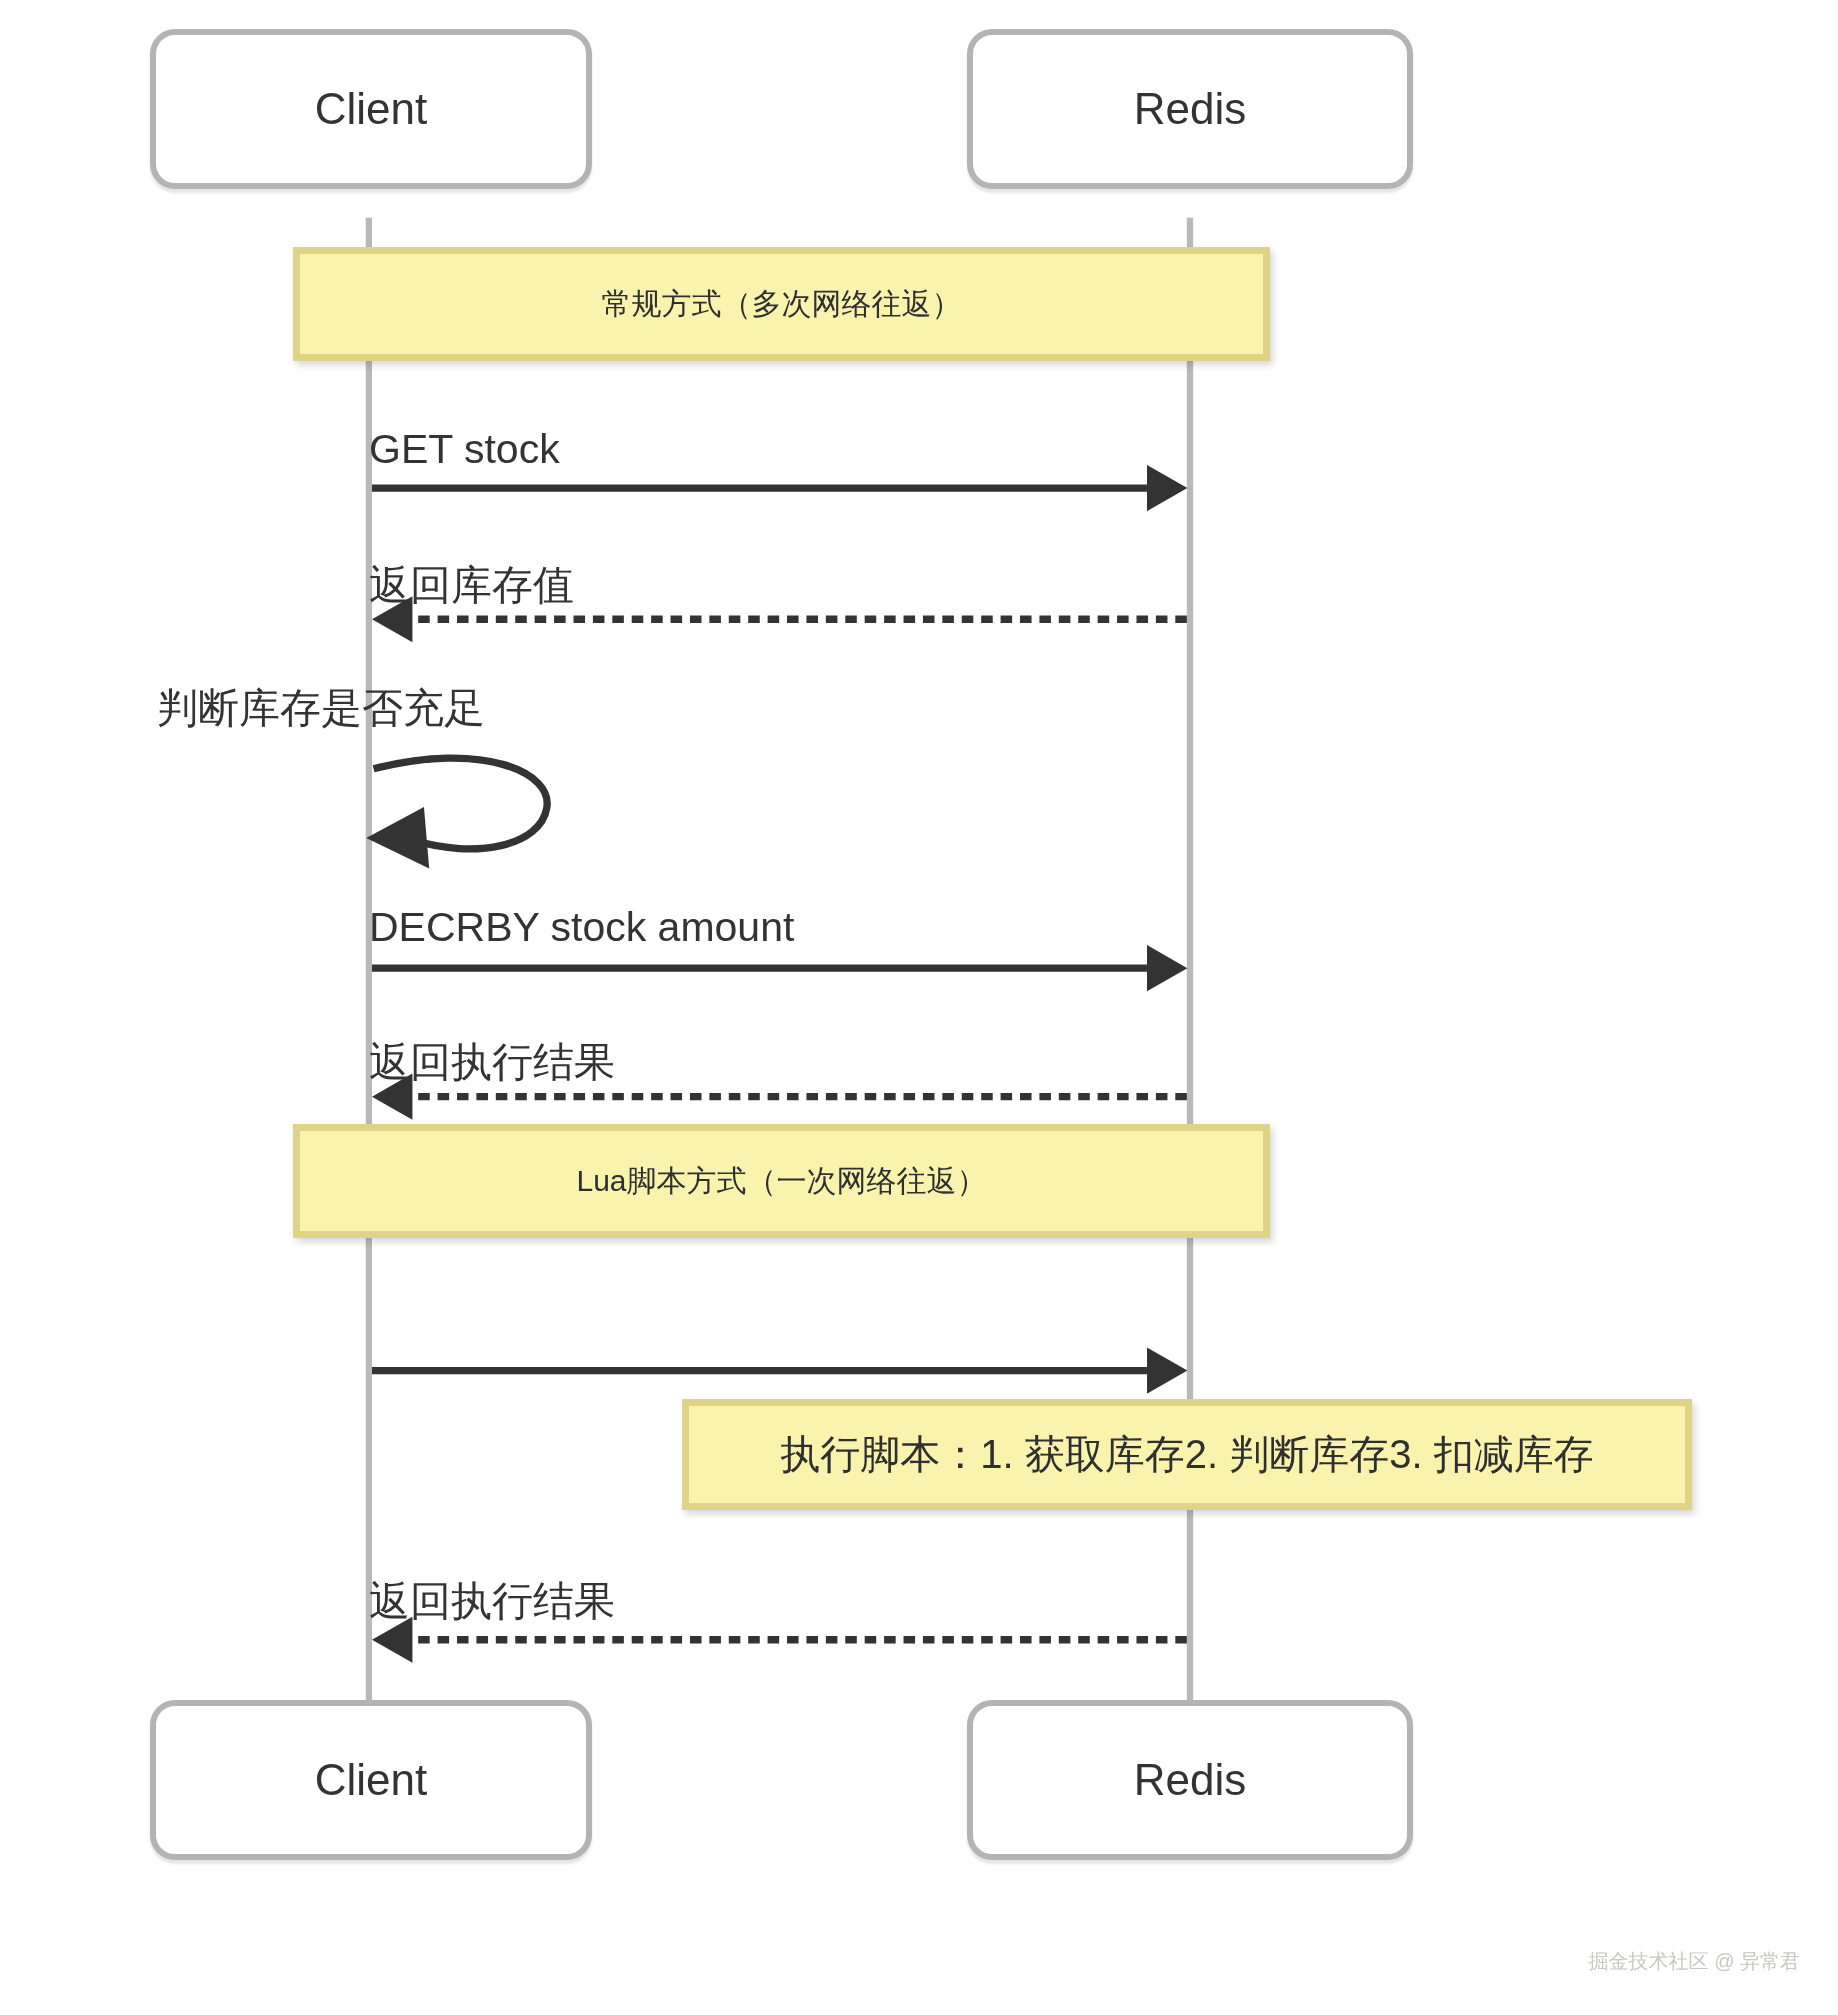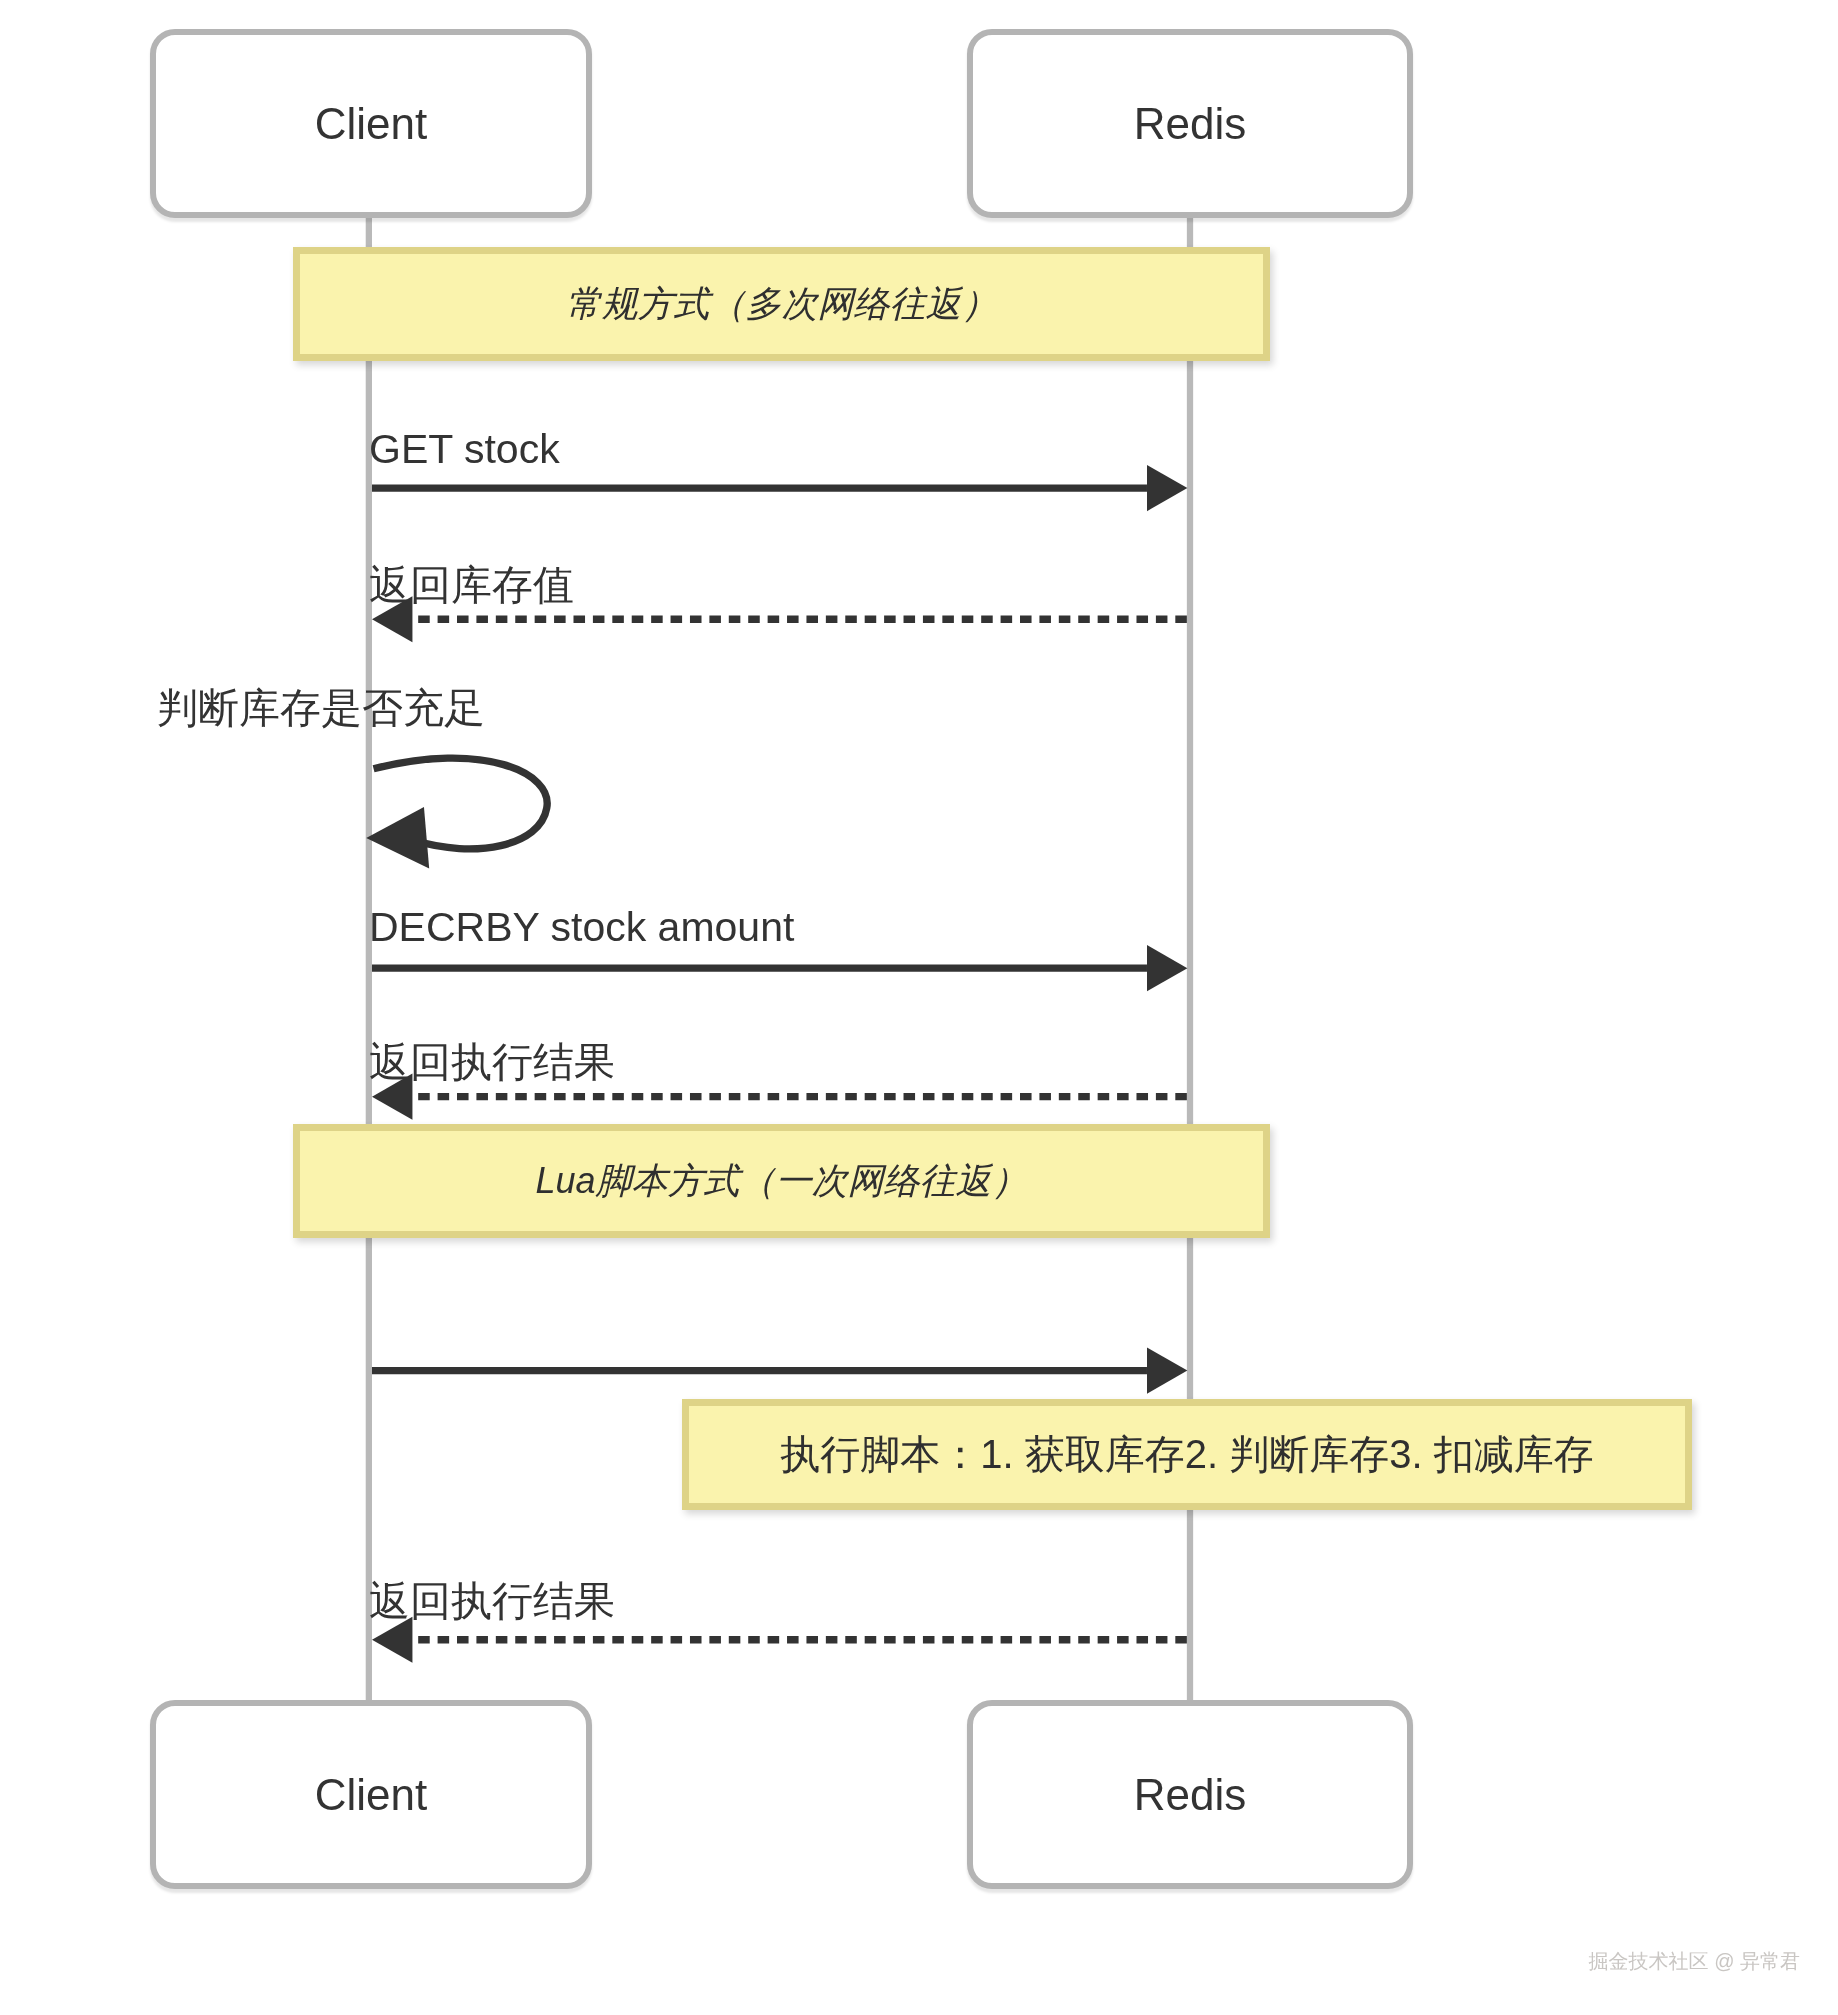--- a/index.html
+++ b/index.html
@@ -11,31 +11,31 @@
   .page {
     position:relative; width:1838px; height:2015px; background:var(--bg);
     font-family:"Liberation Sans","DejaVu Sans",sans-serif; overflow:hidden;
   }
   .overlay { position:absolute; left:0; top:0; width:1838px; height:2015px; }
   .lifeline { stroke:var(--lifeline); stroke-width:12; }
   .arrow-line { stroke:var(--arrow); stroke-width:14; fill:none; }
   .dashed { stroke-dasharray:22 15; }
   .arrow-head { fill:var(--arrow); stroke:none; }
   .pbox {
-    position:absolute; width:442px; height:189px; background:#ffffff;
+    position:absolute; width:442px; height:160px; background:#ffffff;
     border:6.3px solid var(--box-border); border-radius:25px;
     display:flex; align-items:center; justify-content:center;
     font-size:44px; color:var(--text); box-shadow:0 3.1px 2.6px rgba(0,0,0,0.10);
   }
   .pbox.redis { width:446px; }
   .banner {
     position:absolute; left:293px; width:977px; height:114px;
     background:var(--banner-fill); border:7.3px solid var(--banner-border);
     display:flex; align-items:center; justify-content:center;
-    font-size:36px; color:#2f2f2f; box-shadow:3.1px 4.2px 7.3px rgba(0,0,0,0.16);font-style:italic;
+    font-size:30px; color:#2f2f2f; box-shadow:3.1px 4.2px 7.3px rgba(0,0,0,0.16);
   }
   .note {
     position:absolute; left:682px; top:1399px; width:1010px; height:111px;
     background:var(--banner-fill); border:7.3px solid var(--banner-border);
     display:flex; align-items:center; justify-content:center;
     font-size:40px; color:#2f2f2f; box-shadow:3.1px 4.2px 7.3px rgba(0,0,0,0.16);
     white-space:nowrap;
   }
   .msg-label {
     position:absolute; left:369px; width:821px; text-align:left;

